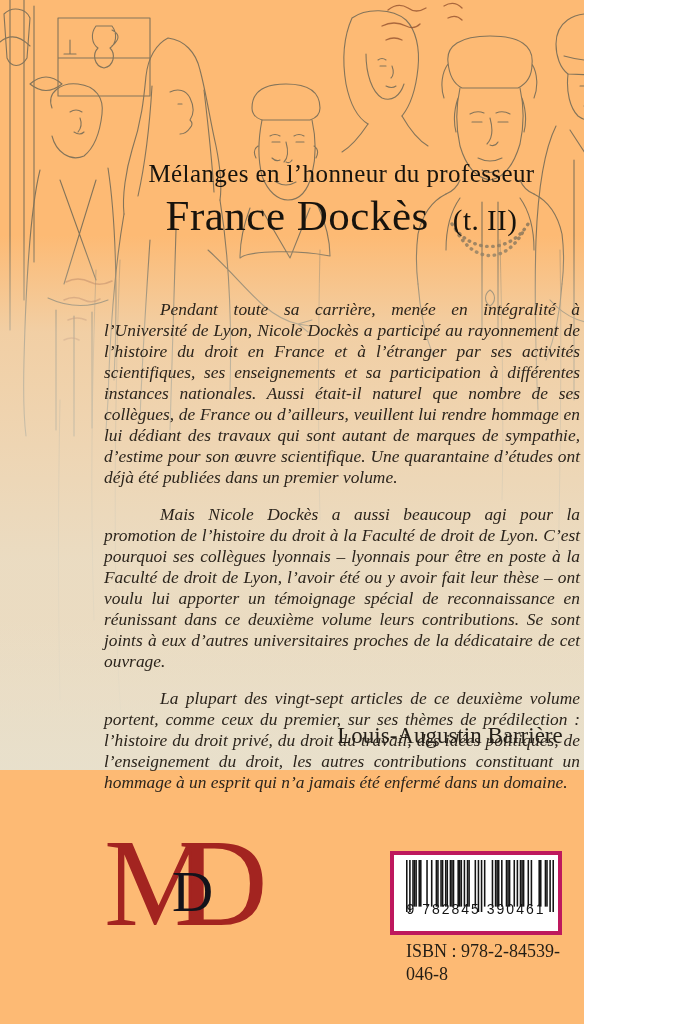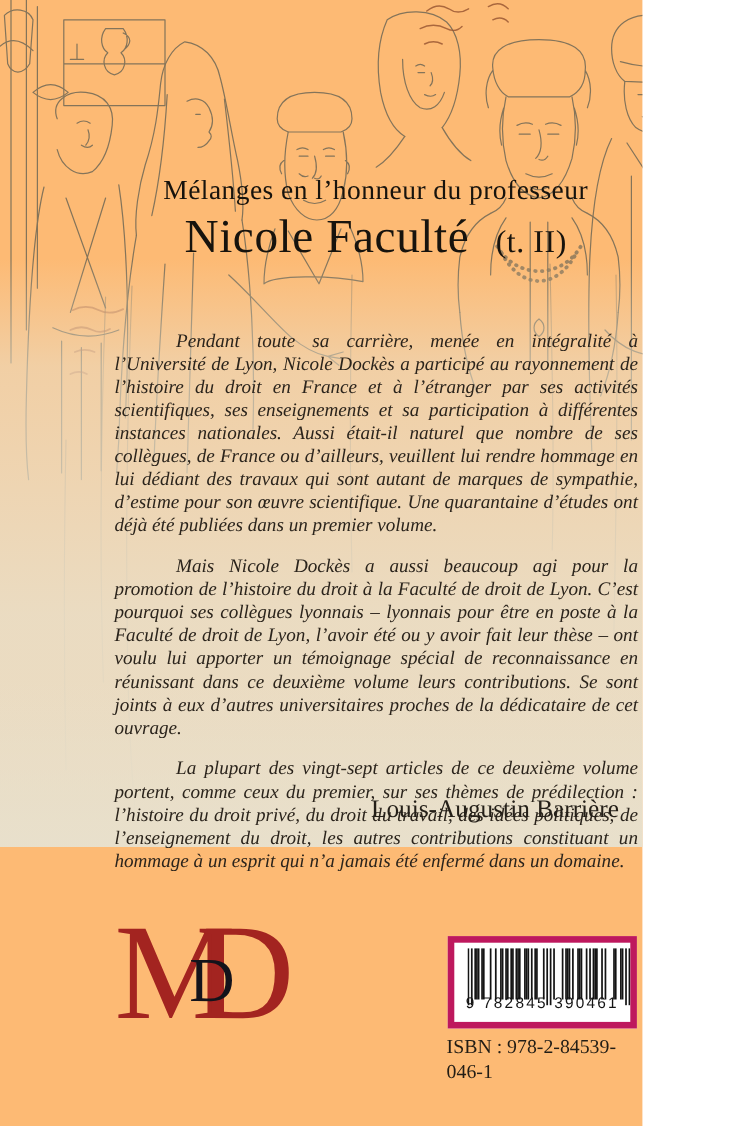--- a/index.html
+++ b/index.html
@@ -30,22 +30,22 @@
   .sig-name{font-size:23px;}
   .sig-role{font-size:12.6px; margin-top:1px;}
   
   .logo{position:absolute; left:104px; top:838px; width:210px; height:125px;}
   .logo .m{position:absolute; left:0; top:0; font-size:124px; line-height:92px; color:#a32420;}
   .logo .dbig{position:absolute; left:74px; top:0; font-size:124px; line-height:92px; color:#a32420;}
   .logo .dsmall{position:absolute; left:68px; top:32px; font-size:57px; line-height:44px; color:#13131b;}
   .logo .caption{position:absolute; left:-12px; top:98px; white-space:nowrap;
     font-style:italic; font-size:18px; color:#a32420;}
   
-  .barcode-box{position:absolute; left:407px; top:851px; width:172px; height:84px;
-    background:#ffffff; border:6px solid #be185d; box-sizing:border-box;}
+  .barcode-box{position:absolute; left:390px; top:851px; width:172px; height:84px;
+    background:#ffffff; border:4px solid #be185d; box-sizing:border-box;}
   .barcode-box svg{display:block; margin:5px 12px 0; width:148px; height:52px;}
   .bc-digits{position:relative; margin-top:-11px; text-align:center;
     font-family:"Liberation Sans", sans-serif; font-size:14px; letter-spacing:2px; color:#141414;}
   
   .isbn-block{position:absolute; left:406px; top:940px; color:#221d15; font-size:18px; line-height:23px;}
 </style>
 </head>
 <body>
 
 <div class="page">
@@ -125,21 +125,21 @@
       <path class="redink2" d="M66,282 q12,-6 24,0 q10,5 22,-1 M64,300 q10,-5 20,0 q8,4 16,-1 M68,320 q9,-4 18,0 M64,340 q8,-4 15,0"></path>
     </g>
 
     <rect x="0" y="235" width="683" height="535" fill="url(#fadeTop)"></rect>
     <rect x="0" y="620" width="683" height="150" fill="url(#fadeBot)"></rect>
   </svg>
 
   <div class="title-block">
     <div class="title-1">Mélanges en l’honneur du professeur</div>
     <div class="title-2">
-      <span>Nicole Faculté</span><span class="title-suffix">(t. II)</span>
+      <span>France Dockès</span><span class="title-suffix">(t. II)</span>
     </div>
   </div>
 
   <div class="body-block">
     <p>Pendant toute sa carrière, menée en intégralité à l’Université de Lyon, Nicole Dockès a participé au rayonnement de l’histoire du droit en France et à l’étranger par ses activités scientifiques, ses enseignements et sa participation à différentes instances nationales. Aussi était-il naturel que nombre de ses collègues, de France ou d’ailleurs, veuillent lui rendre hommage en lui dédiant des travaux qui sont autant de marques de sympathie, d’estime pour son œuvre scientifique. Une quarantaine d’études ont déjà été publiées dans un premier volume.</p>
     <p>Mais Nicole Dockès a aussi beaucoup agi pour la promotion de l’histoire du droit à la Faculté de droit de Lyon. C’est pourquoi ses collègues lyonnais – lyonnais pour être en poste à la Faculté de droit de Lyon, l’avoir été ou y avoir fait leur thèse – ont voulu lui apporter un témoignage spécial de reconnaissance en réunissant dans ce deuxième volume leurs contributions. Se sont joints à eux d’autres universitaires proches de la dédicataire de cet ouvrage.</p>
     <p>La plupart des vingt-sept articles de ce deuxième volume portent, comme ceux du premier, sur ses thèmes de prédilection : l’histoire du droit privé, du droit du travail, des idées politiques, de l’enseignement du droit, les autres contributions constituant un hommage à un esprit qui n’a jamais été enfermé dans un domaine.</p>
   </div>
 
   <div class="sig-block">
@@ -201,16 +201,16 @@
         <rect x="86" y="0" width="1" height="52"></rect>
         <rect x="89" y="0" width="1" height="52"></rect>
         <rect x="90" y="0" width="1" height="52"></rect>
         <rect x="92" y="0" width="1" height="58"></rect>
         <rect x="94" y="0" width="1" height="58"></rect>
       </svg>
     <div class="bc-digits">9 782845 390461</div>
   </div>
 
   <div class="isbn-block">
-    <div>ISBN : 978-2-84539-046-1</div>
+    <div>ISBN : 978-2-84539-046-8</div>
   </div>
 
 </div>
 
 </body></html>

